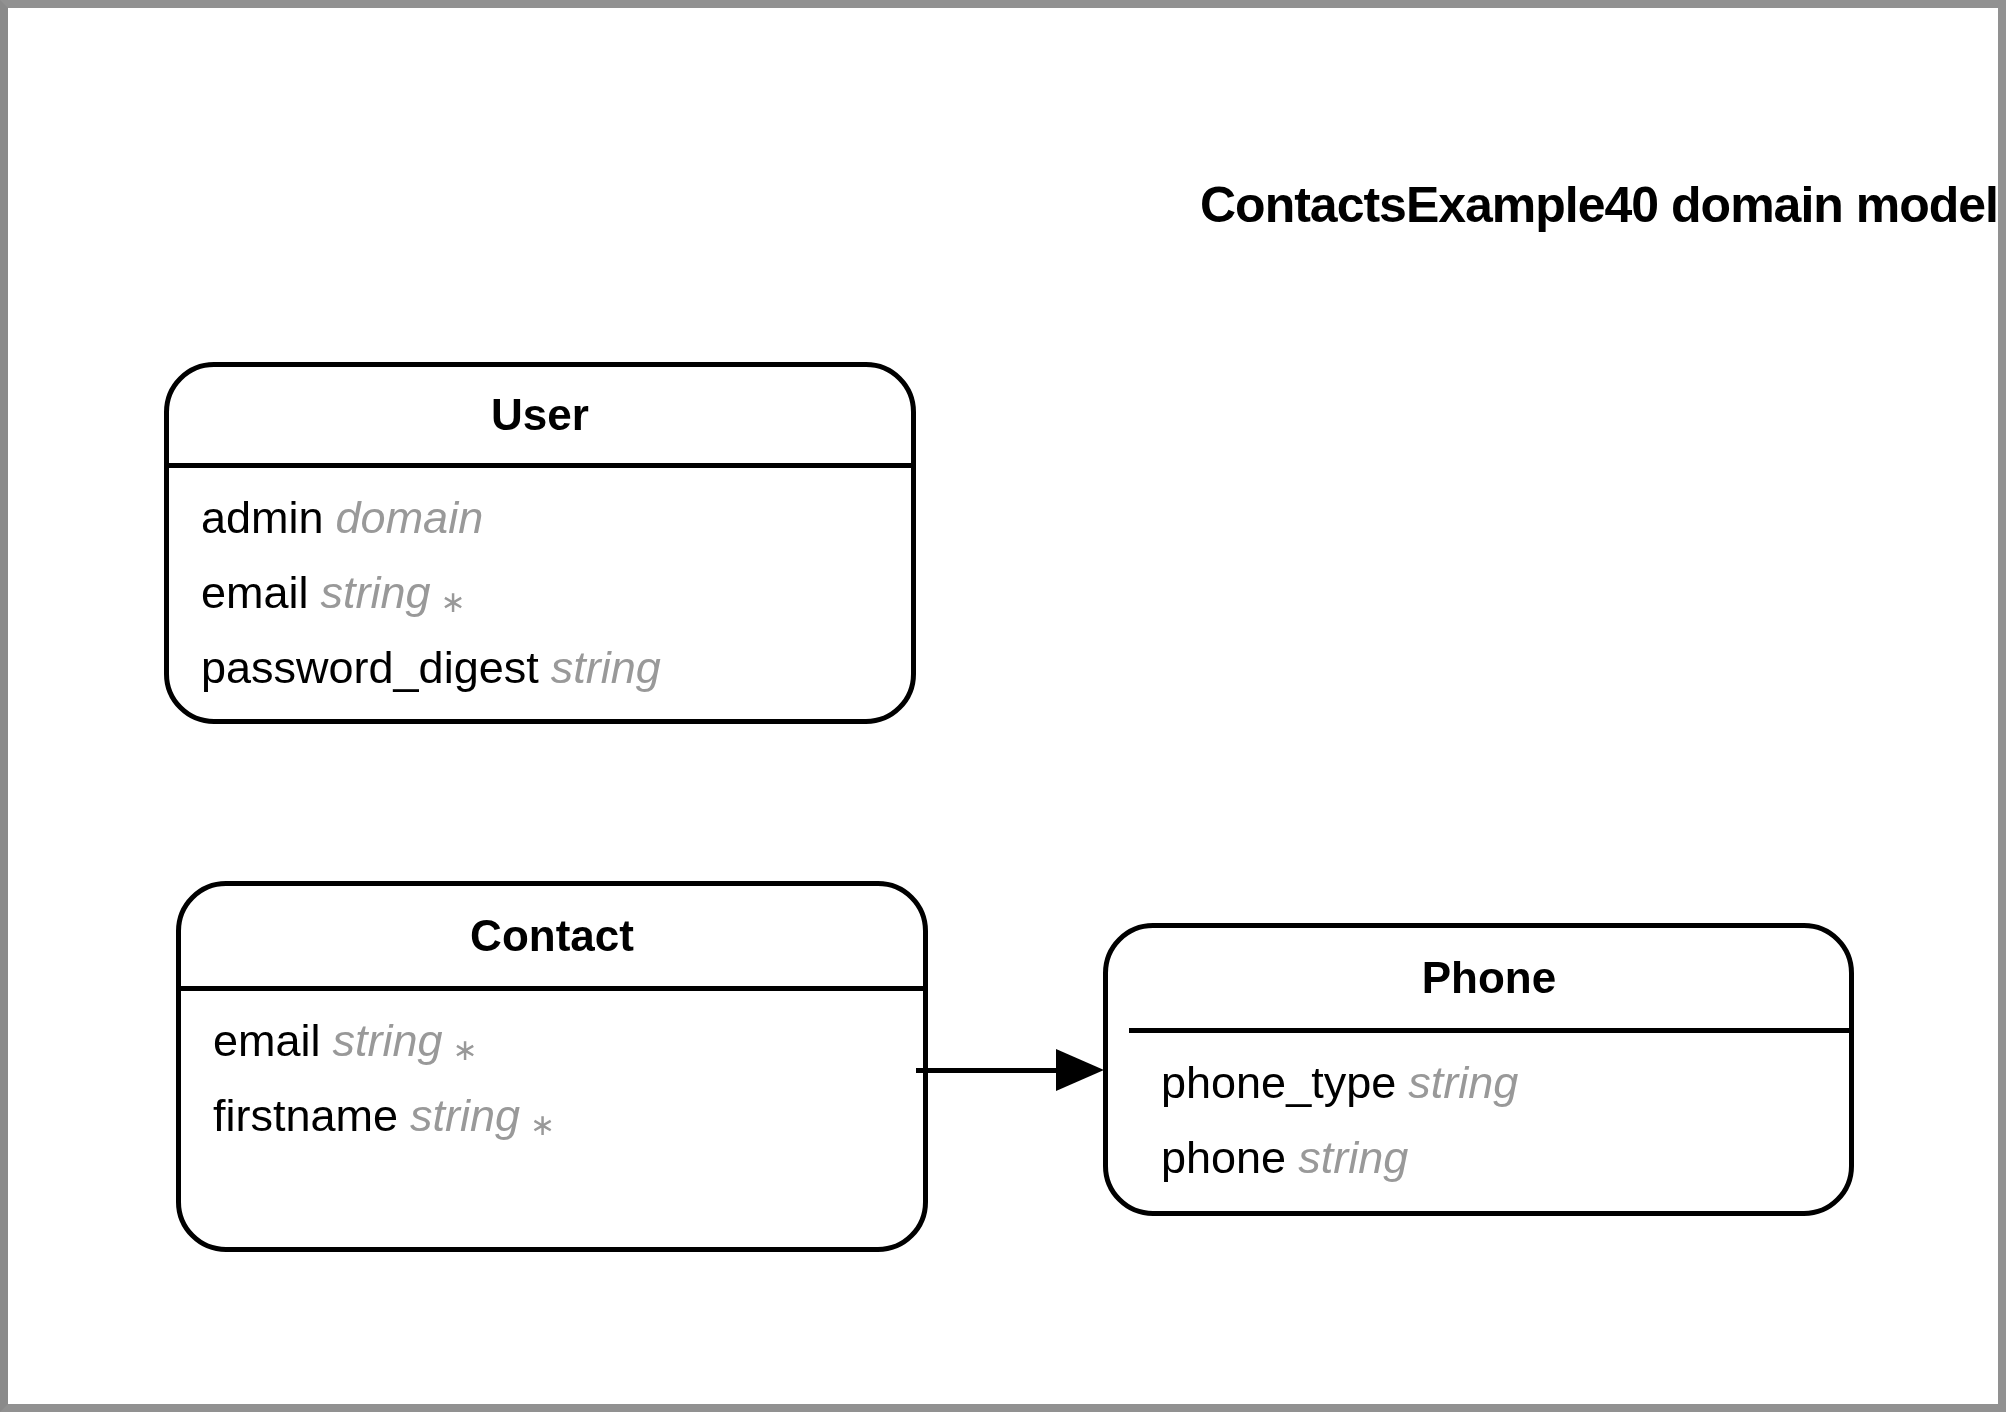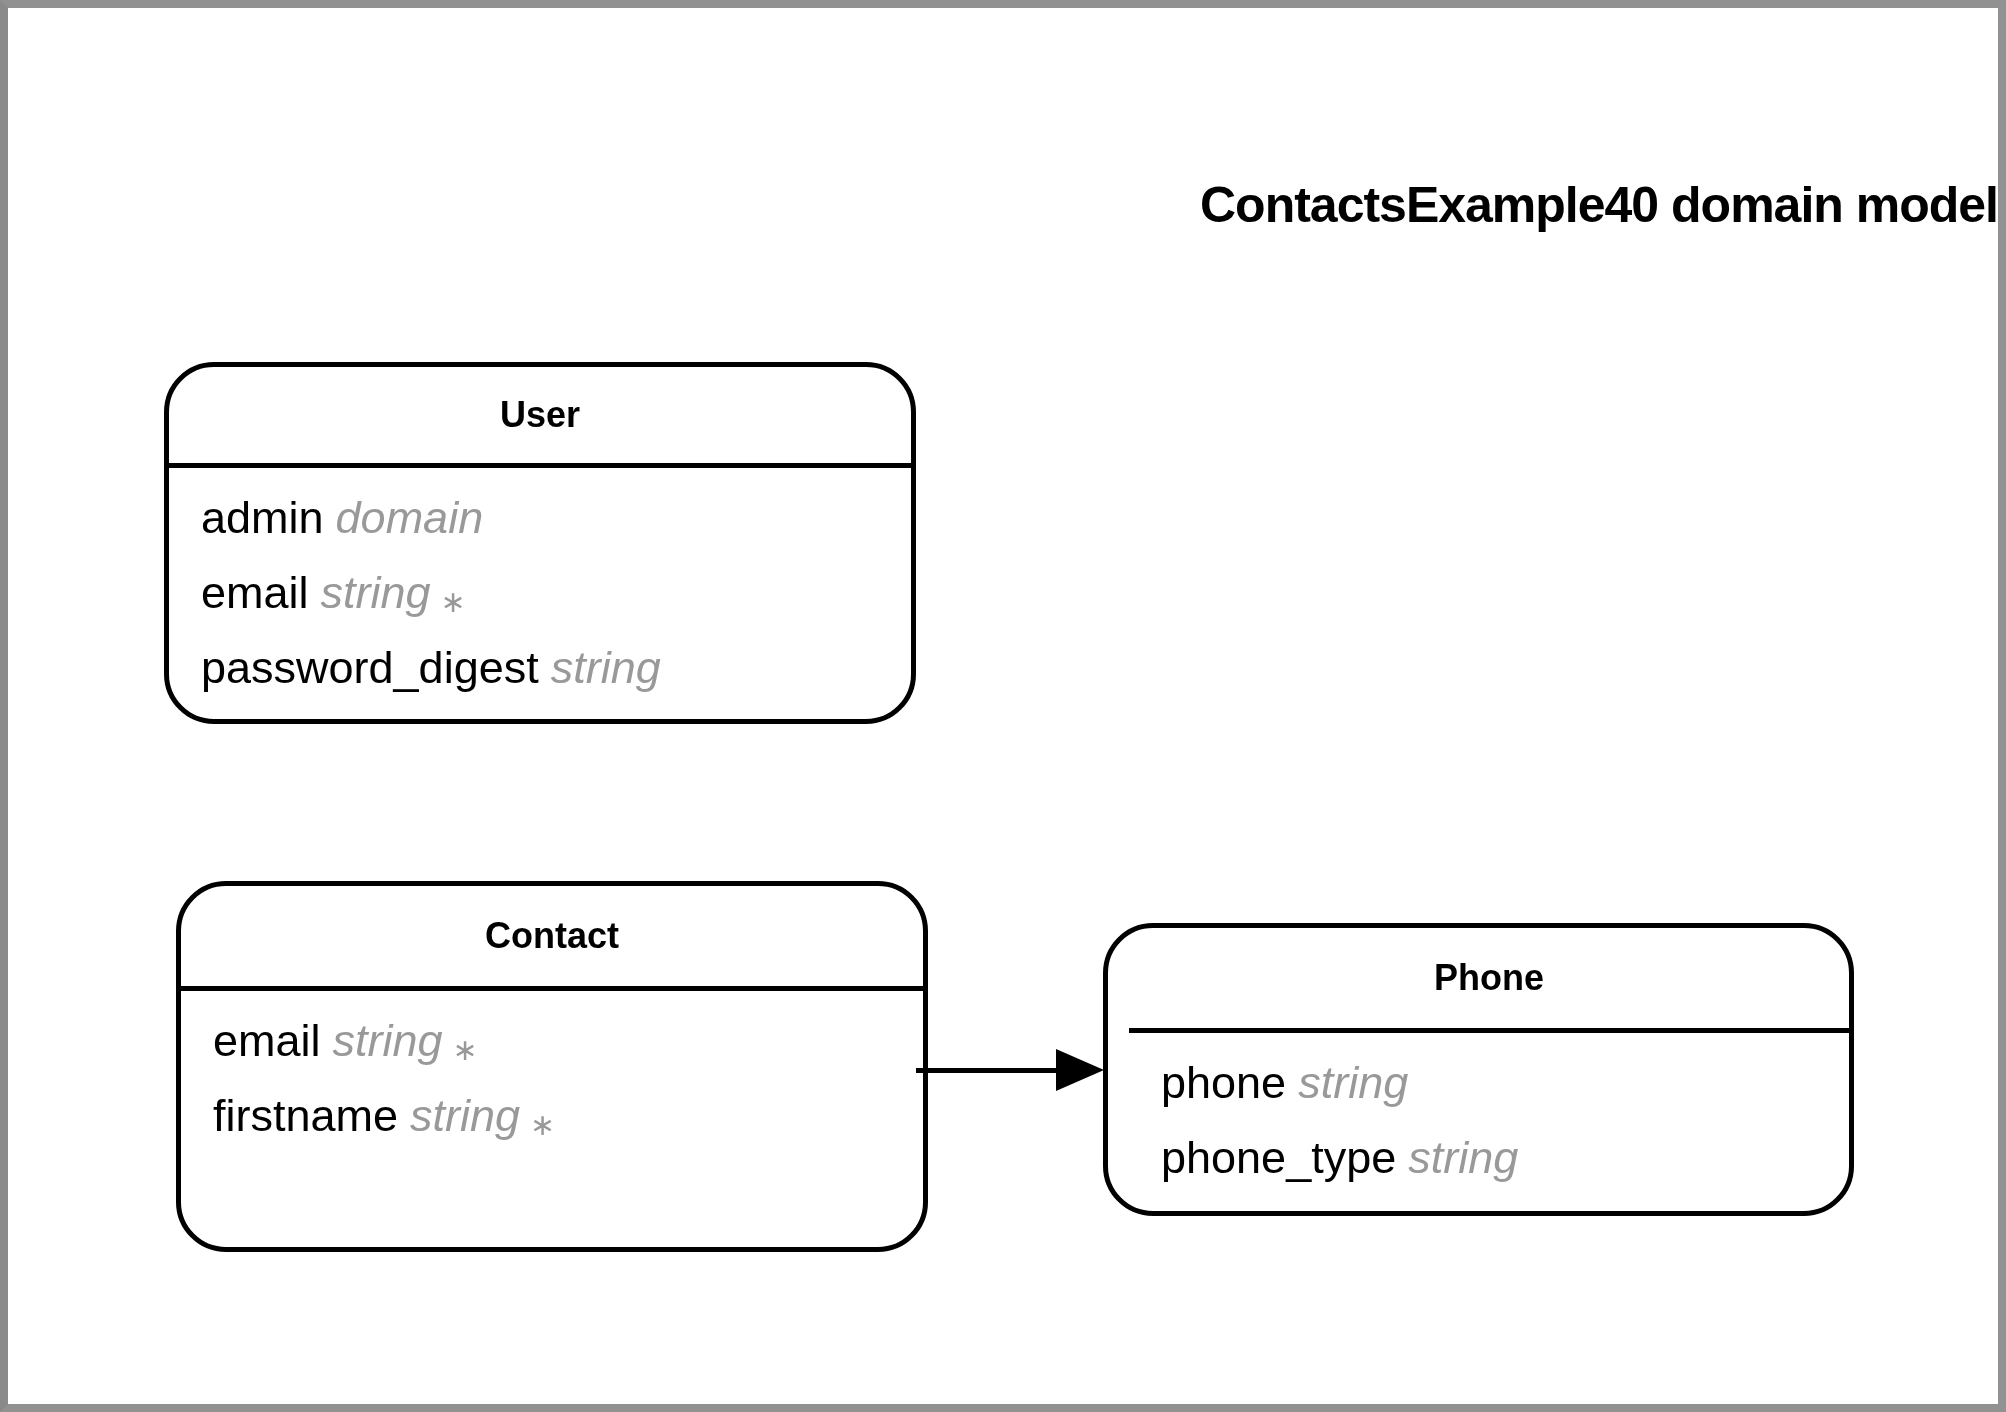--- a/index.html
+++ b/index.html
@@ -43,21 +43,21 @@
     box-sizing: border-box;
     border-bottom: 5px solid #000000;
     display: flex;
     align-items: center;
     justify-content: center;
   }
   #entity-user .entity-header    { height: 101px; }
   #entity-contact .entity-header { height: 105px; }
   #entity-phone .entity-header   { height: 105px; }
   .entity-title {
-    font-size: 36px;
+    font-size: 44px;
     font-weight: bold;
     color: #000000;
   }
   .entity-body {
     padding: 15px 30px 0 32px;
   }
   .attr-row {
     font-size: 45px;
     line-height: 70px;
     white-space: nowrap;
@@ -131,24 +131,24 @@
       </div>
     </div>
   </div>
 
   <div id="entity-phone" class="entity">
     <div class="entity-header">
       <span class="entity-title">Phone</span>
     </div>
     <div class="entity-body">
       <div class="attr-row">
-        <span>phone</span><span class="attr-type">string</span><span class="attr-marker"></span>
+        <span>phone_type</span><span class="attr-type">string</span><span class="attr-marker"></span>
       </div>
       <div class="attr-row">
-        <span>phone_type</span><span class="attr-type">string</span><span class="attr-marker"></span>
+        <span>phone</span><span class="attr-type">string</span><span class="attr-marker"></span>
       </div>
     </div>
   </div>
 
   <div class="arrow-line"></div>
   <div class="arrow-head"></div>
 
 </div>
 
 </body></html>

